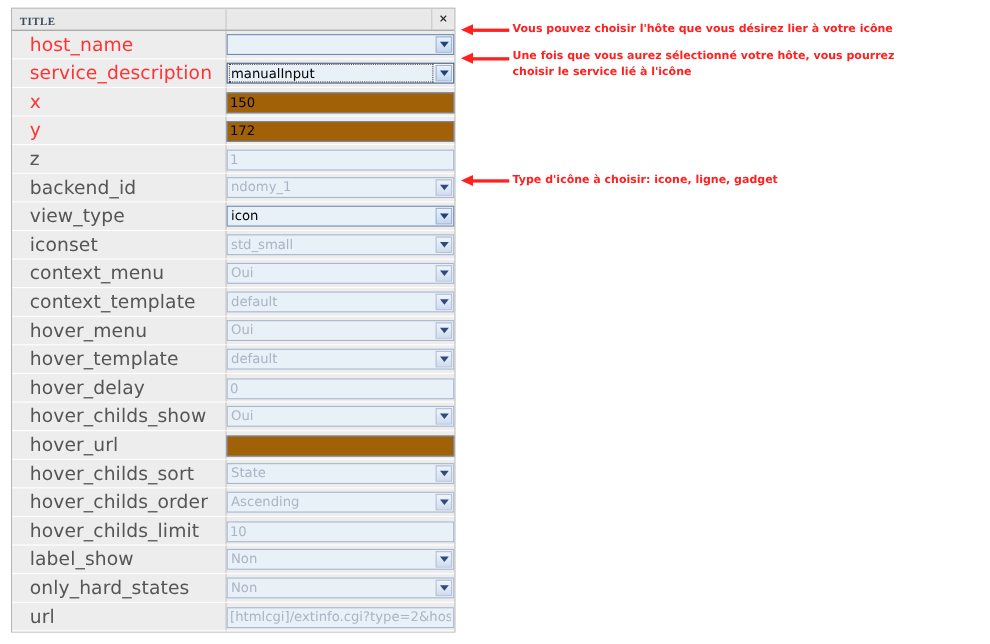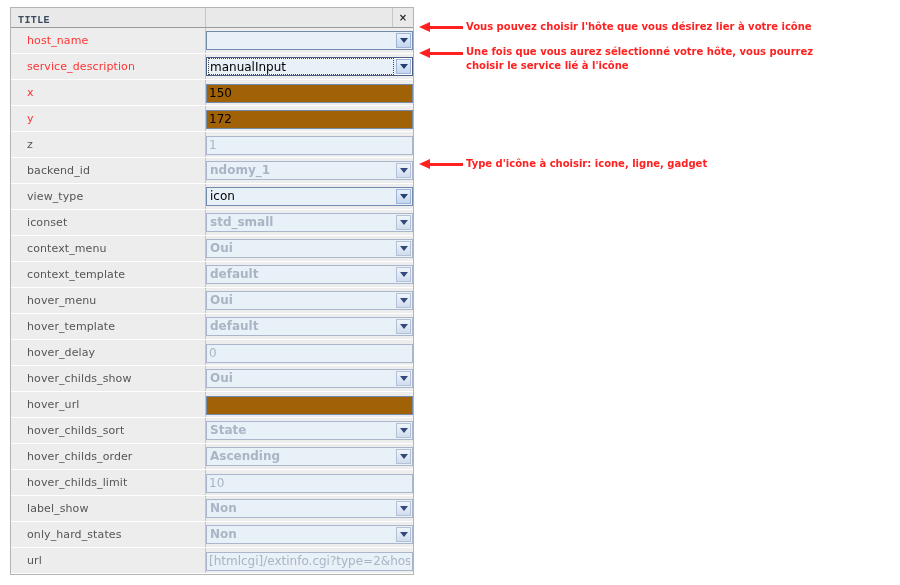--- a/index.html
+++ b/index.html
@@ -40,21 +40,21 @@
     background: #e9e9e9;
     border-bottom: 1px solid #9b9b9b;
     height: 15px;
   }
   .title-text {
     font-size: 10px;
     font-weight: bold;
     color: #3b4a5c;
     letter-spacing: 0.4px;
     padding-left: 7px;
-    font-family: Liberation Mono, monospace;
+    font-family: Liberation Serif, serif;
   }
   td.close-cell {
     width: 20px;
     border-left: 1px solid #c8c8c8;
     text-align: center;
   }
   .close-x {
     font-size: 10px;
     font-weight: bold;
     color: #2a2a2a;
@@ -68,21 +68,21 @@
     height: 25px;
     border-bottom: 1px solid #ffffff;
     border-top: 1px solid #e0e0e0;
     background: #ededed;
   }
   td.label-cell {
     width: 194px;
     border-right: 1px solid #c5c5c5;
   }
   .label-text {
-    font-size: 11px;
+    font-size: 17px;
     color: #555555;
     padding-left: 16px;
     display: block;
     letter-spacing: 0.1px;
   }
   .label-text.req { color: #ff3333; }
   .label-text.indent { }
 
   td.input-cell {
     padding-left: 4px;
@@ -131,21 +131,21 @@
     position: absolute;
     left: 3px;
     top: 0;
     right: 19px;
     line-height: 17px;
     font-size: 12px;
     color: #000000;
     overflow: hidden;
     white-space: nowrap;
   }
-  .sel.disabled .sel-val { color: #aab4c4; font-weight: bold; }
+  .sel.disabled .sel-val { color: #aab4c4; }
   .sel.focused .sel-val {
     outline: 1px dotted #444;
     left: 2px;
     top: 1px;
     bottom: 1px;
     height: 15px;
     padding-left: 1px;
   }
   .sel .sel-btn {
     position: absolute;

